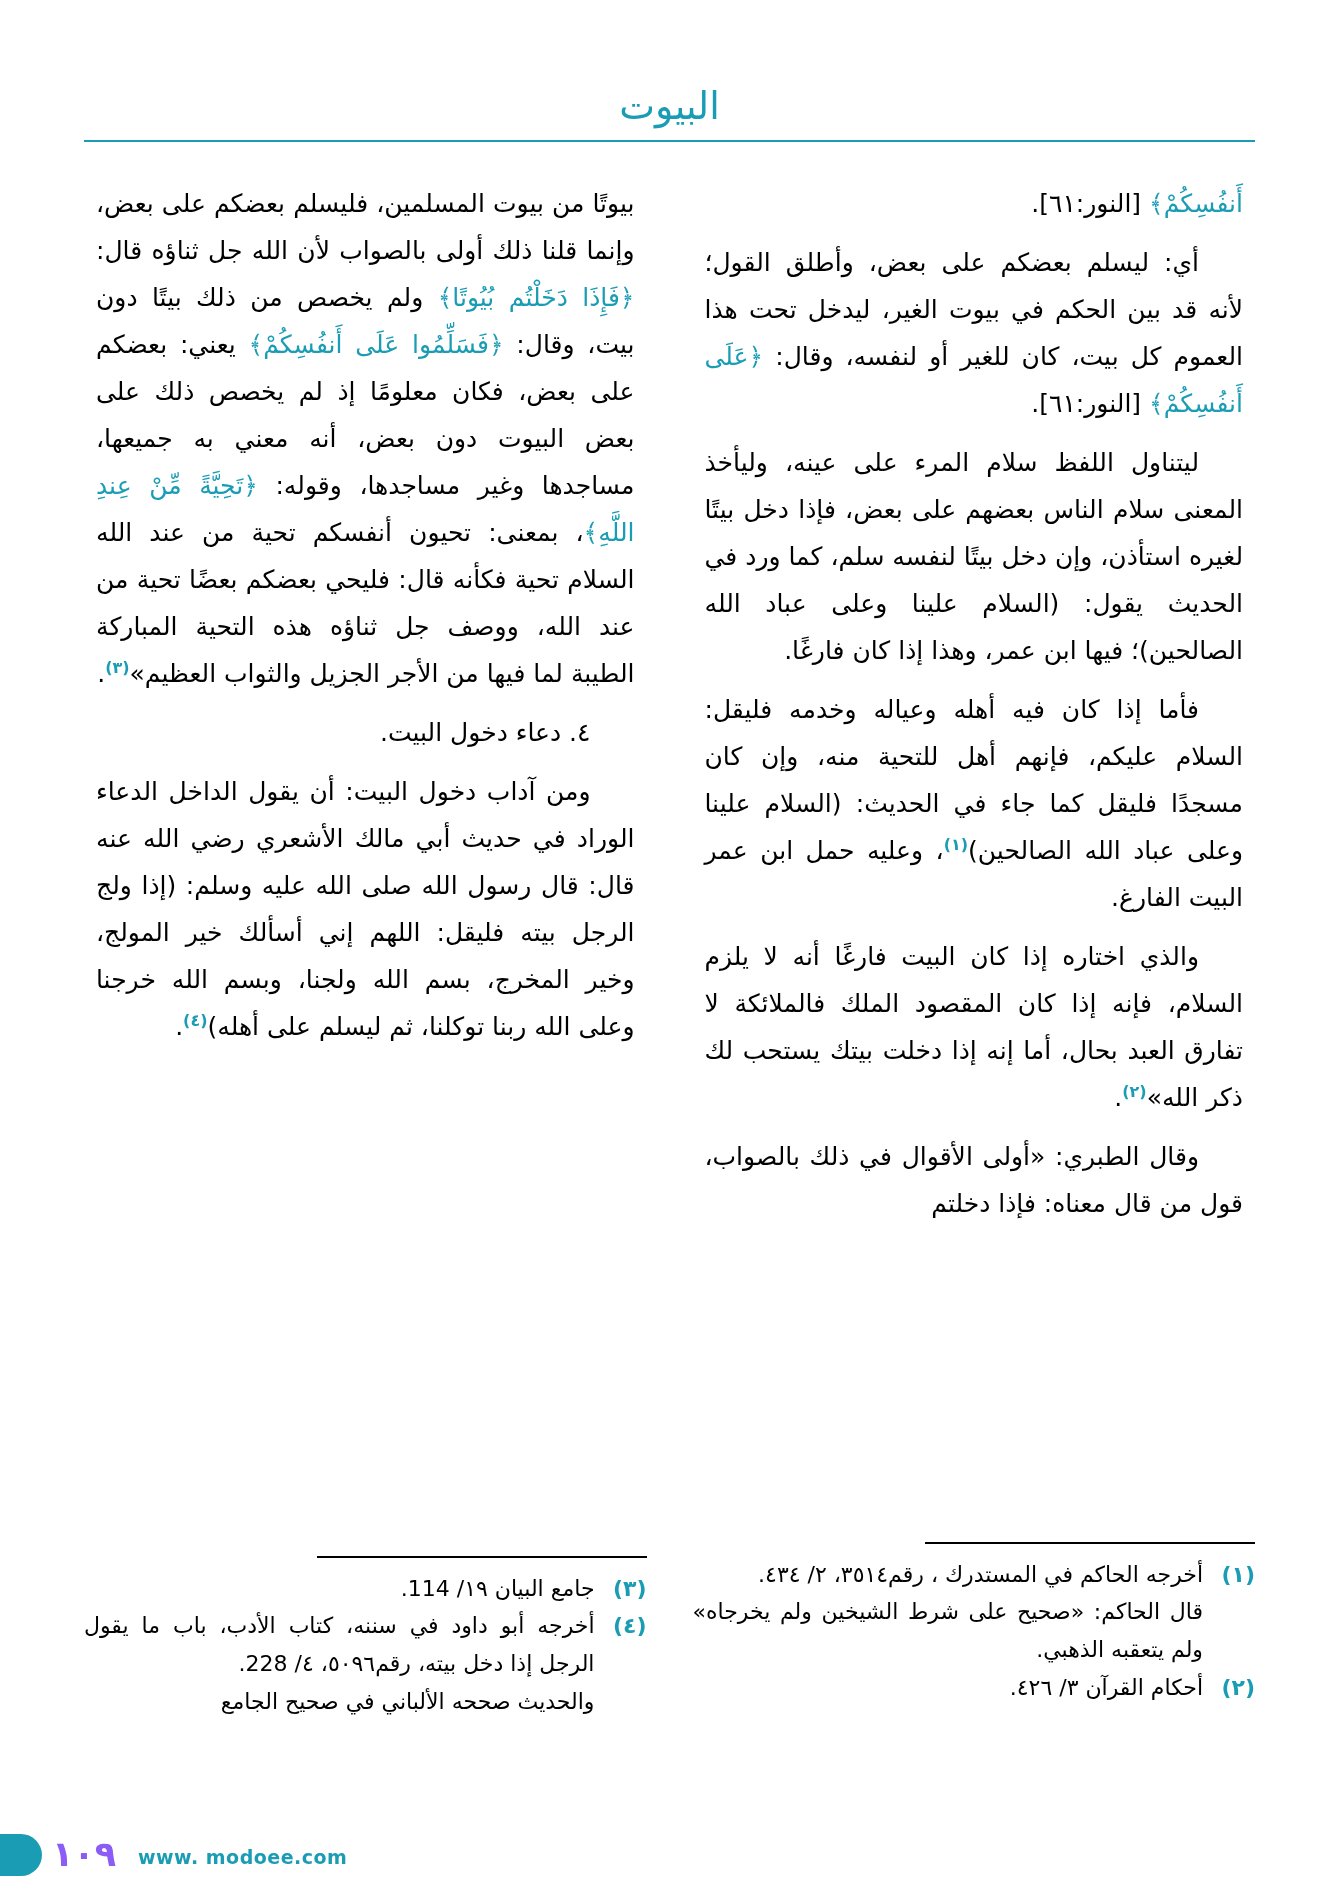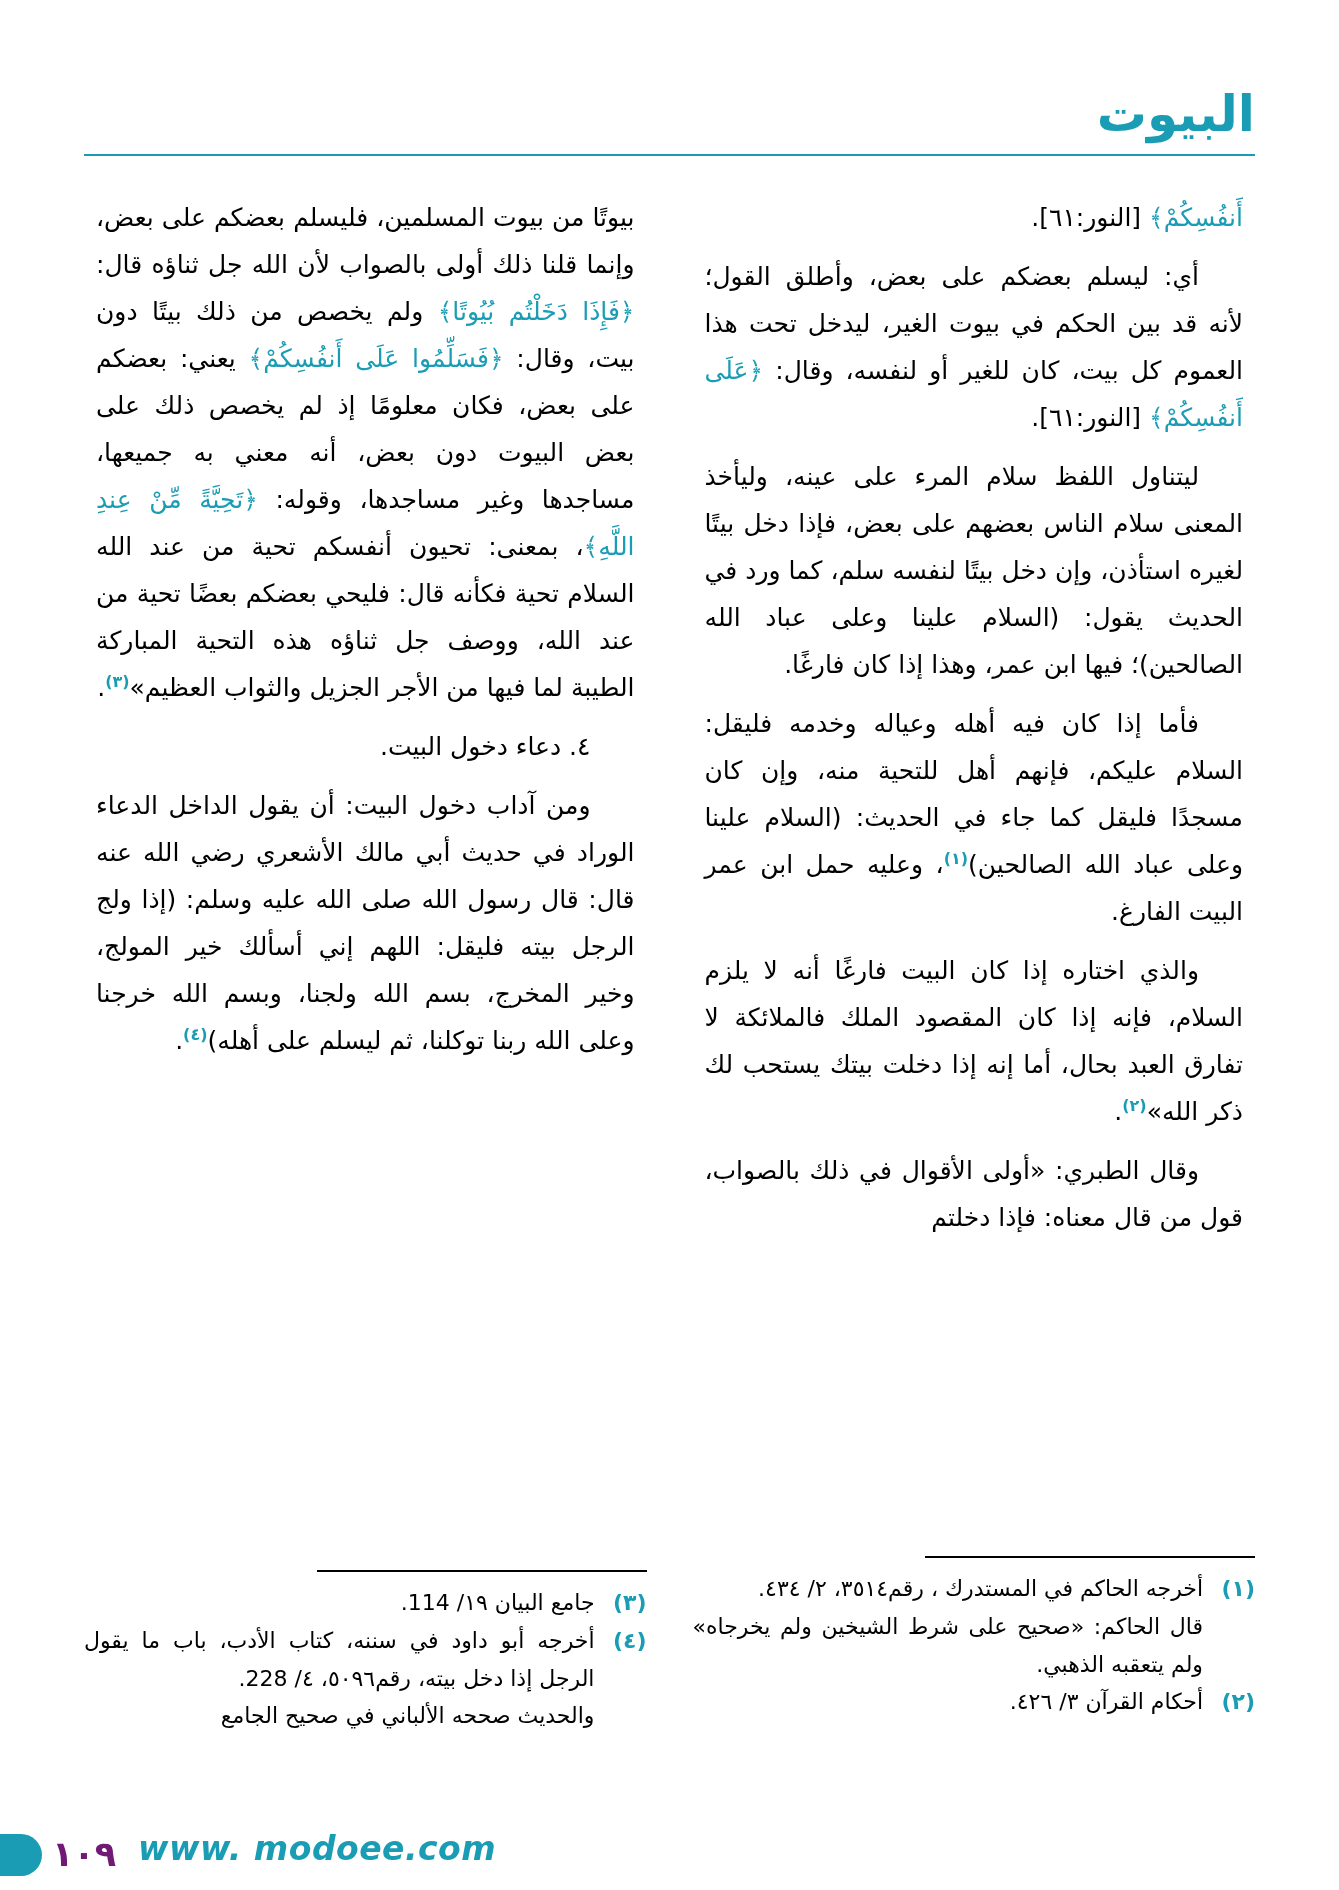--- a/index.html
+++ b/index.html
@@ -14,23 +14,24 @@
     position:relative;
     width:1339px; height:1890px;
     box-sizing:border-box;
     padding:0 84px;
     overflow:hidden;
   }
   .page-header { padding-top:84px; }
   .chapter-title {
     margin:0 0 10px 0;
     color:var(--accent);
-    font-size:50px;
-    font-weight:bold;
+    font-size:38px;
+    font-weight:normal;
     line-height:1.2;
+    text-align:center;
   }
   .header-rule { height:2px; background:var(--accent); }
   .columns {
     display:flex;
     gap:46px;
     margin-top:26px;
     min-height:1358px;
     align-items:flex-start;
   }
   .column { flex:1 1 0; min-width:0; }
@@ -61,32 +62,31 @@
   .fn-num { flex:0 0 52px; color:var(--accent); font-weight:bold; }
   .fn-text { flex:1 1 auto; text-align:justify; }
   .page-tab {
     position:absolute; left:0; bottom:14px;
     width:42px; height:42px;
     background:var(--accent);
     border-radius:0 21px 21px 0;
   }
   .page-number {
     position:absolute; left:52px; bottom:16px;
-    color:#701a75;
+    color:#8b5cf6;
     font-size:35px;
     font-weight:bold;
   }
   .website {
     position:absolute; left:138px; bottom:22px;
     color:var(--accent);
-    font-size:33px;
+    font-size:19px;
     font-weight:bold;
     direction:ltr;
     letter-spacing:0.5px;
-    font-style:italic;
   }
 </style>
 </head>
 <body>
 
 <div class="page">
 
   <header class="page-header">
     <h1 class="chapter-title">البيوت</h1>
     <div class="header-rule"></div>

